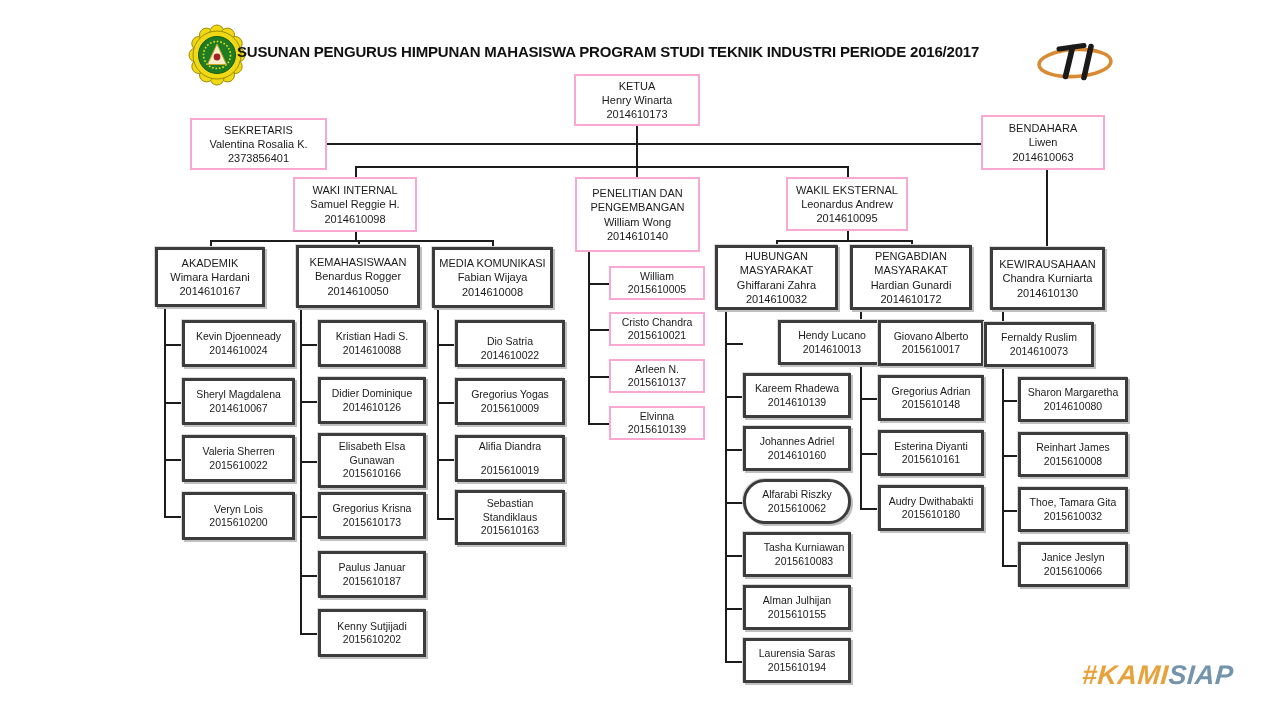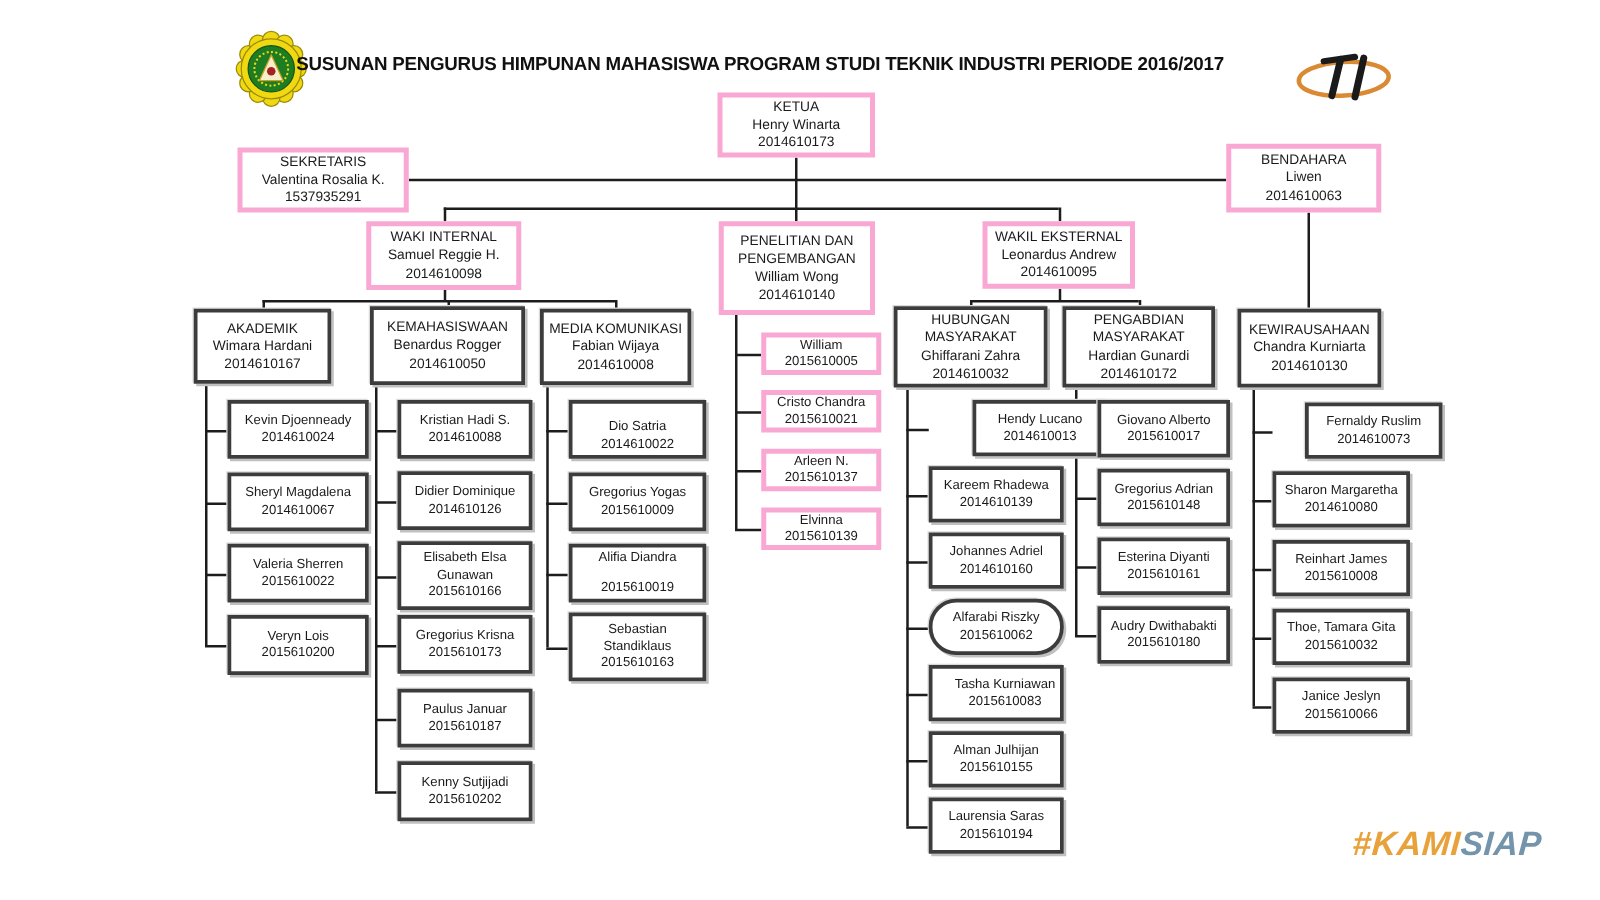--- a/index.html
+++ b/index.html
@@ -14,21 +14,21 @@
   #uni-logo{position:absolute;left:188px;top:23px;}
   #ti-logo{position:absolute;left:1036px;top:40px;}
   #chart{position:absolute;left:0;top:0;width:1280px;height:720px;}
   .cline{position:absolute;background:#1c1c1c;z-index:1;}
   .box{
     position:absolute;z-index:2;background:#fff;box-sizing:border-box;
     display:flex;flex-direction:column;justify-content:center;align-items:center;
     text-align:center;font-size:11px;line-height:1.28;padding:2px 2px;
   }
   .box .bline{width:100%;}
-  .thin{border:4px solid #f9a8d4;}
+  .thin{border:2px solid #f9a8d4;}
   .thick{border:3px solid #3c3c3c;box-shadow:2px 2px 0 0 #c0c0c0, -1px -1px 0 0 #d9d9d9;}
   .small{font-size:10.5px;}
   #watermark{
     position:absolute;left:1082px;top:660px;font-size:27px;font-weight:bold;
     font-style:italic;letter-spacing:0.5px;transform:skewX(-4deg);white-space:nowrap;
   }
 </style>
 </head>
 <body>
 
@@ -87,21 +87,21 @@
       <div class="cline" style="left: 911px; top: 240px; width: 2px; height: 5px;"></div>
       <div class="cline" style="left: 588px; top: 252px; width: 2px; height: 172px;"></div>
       <div class="box thin" style="left: 574px; top: 74px; width: 126px; height: 52px;">
         <div class="bline">KETUA</div>
         <div class="bline">Henry Winarta</div>
         <div class="bline">2014610173</div>
       </div>
       <div class="box thin" style="left: 190px; top: 118px; width: 137px; height: 52px;">
         <div class="bline">SEKRETARIS</div>
         <div class="bline">Valentina Rosalia K.</div>
-        <div class="bline">1537935291</div>
+        <div class="bline">2373856401</div>
       </div>
       <div class="box thin" style="left: 981px; top: 115px; width: 124px; height: 55px;">
         <div class="bline">BENDAHARA</div>
         <div class="bline">Liwen</div>
         <div class="bline">2014610063</div>
       </div>
       <div class="box thin" style="left: 293px; top: 177px; width: 124px; height: 55px;">
         <div class="bline">WAKI INTERNAL</div>
         <div class="bline">Samuel Reggie H.</div>
         <div class="bline">2014610098</div>
@@ -289,21 +289,21 @@
         <div class="bline">Audry Dwithabakti</div>
         <div class="bline">2015610180</div>
       </div>
       <div class="cline" style="left: 860px; top: 508px; width: 18px; height: 2px;"></div>
       <div class="cline" style="left: 860px; top: 310px; width: 2px; height: 198px;"></div>
       <div class="box thick" style="left: 990px; top: 247px; width: 115px; height: 63px;">
         <div class="bline">KEWIRAUSAHAAN</div>
         <div class="bline">Chandra Kurniarta</div>
         <div class="bline">2014610130</div>
       </div>
-      <div class="box thick small" style="left: 1044px; top: 322px; width: 110px; height: 45px;">
+      <div class="box thick small" style="left: 984px; top: 322px; width: 110px; height: 45px;">
         <div class="bline">Fernaldy Ruslim</div>
         <div class="bline">2014610073</div>
       </div>
       <div class="cline" style="left: 1002px; top: 344.5px; width: 16px; height: 2px;"></div>
       <div class="box thick small" style="left: 1018px; top: 377px; width: 110px; height: 45px;">
         <div class="bline">Sharon Margaretha</div>
         <div class="bline">2014610080</div>
       </div>
       <div class="cline" style="left: 1002px; top: 399.5px; width: 16px; height: 2px;"></div>
       <div class="box thick small" style="left: 1018px; top: 432px; width: 110px; height: 45px;">

